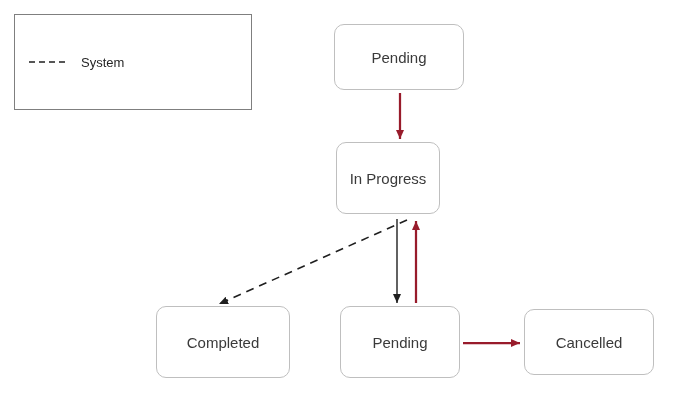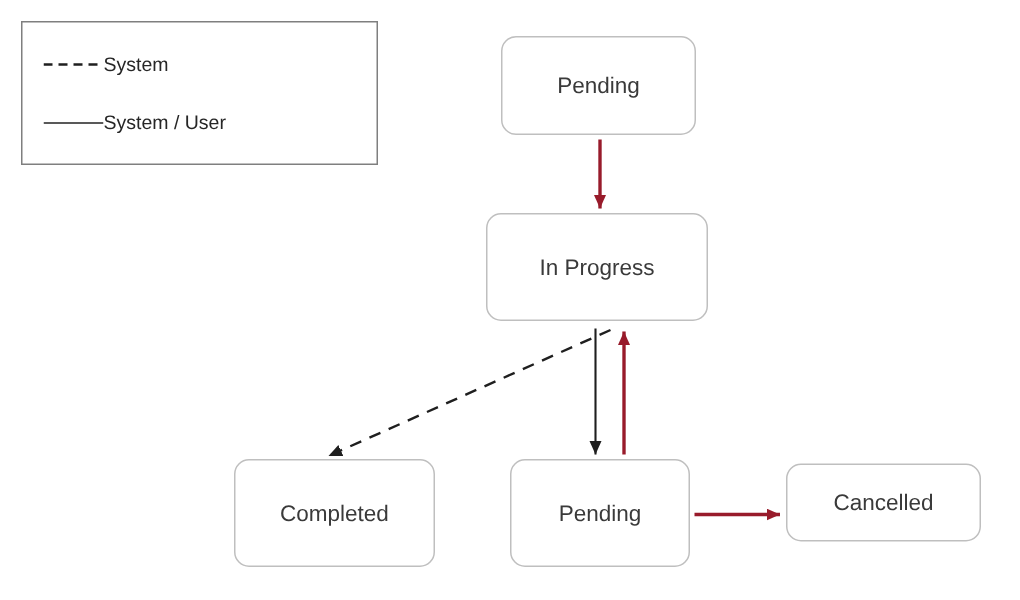--- a/index.html
+++ b/index.html
@@ -18,34 +18,34 @@
     position: absolute;
     box-sizing: border-box;
     background: #ffffff;
     border: 1.5px solid #bfbfbf;
     border-radius: 10px;
     display: flex; align-items: center; justify-content: center;
     font-size: 15px;
     color: #3a3a3a;
   }
   .node-pending   { left: 334px; top: 24px;  width: 130px; height: 66px; }
-  .node-inprog    { left: 324px; top: 142px; width: 148px; height: 72px; }
+  .node-inprog    { left: 336px; top: 142px; width: 104px; height: 72px; }
   .node-completed { left: 156px; top: 306px; width: 134px; height: 72px; text-align: center; }
   .node-stopped   { left: 340px; top: 306px; width: 120px; height: 72px; }
-  .node-cancelled { left: 524px; top: 309px; width: 130px; height: 52px; }
+  .node-cancelled { left: 524px; top: 309px; width: 130px; height: 66px; }
   .legend {
     position: absolute; left: 14px; top: 14px;
     width: 238px; height: 96px;
     box-sizing: border-box;
     background: #ffffff;
     border: 1px solid #7f7f7f;
     padding: 8px 8px 8px 14px;
     display: flex; flex-direction: column; justify-content: space-around;
   }
-  .legend-row { display: flex; align-items: center; height: 22px; }
+  .legend-row { display: flex; align-items: center; gap: 12px; height: 22px; }
   .legend-swatch { width: 40px; flex: 0 0 40px; display: flex; align-items: center; }
   .legend-label { font-size: 13px; color: #262626; white-space: nowrap; }
 </style>
 </head>
 <body>
 
 <svg class="arrow-layer" viewBox="0 0 680 400">
   <defs>
     <marker id="head-red" markerWidth="12" markerHeight="12" refX="9" refY="4" orient="auto" markerUnits="userSpaceOnUse">
       <path d="M0,0 L9,4 L0,8 z" fill="#981B2B"></path>
@@ -63,28 +63,20 @@
 
 <div class="legend">
   <div class="legend-row">
     <span class="legend-swatch">
       <svg width="40" height="6" viewBox="0 0 40 6">
         <line x1="0" y1="3" x2="40" y2="3" stroke-width="1.6" stroke-dasharray="6,4" stroke="#1f1f1f"></line>
       </svg>
     </span>
     <span class="legend-label">System</span>
   </div>
-  <div class="legend-row">
-    <span class="legend-swatch">
-      <svg width="40" height="6" viewBox="0 0 40 6">
-        <line x1="0" y1="3" x2="40" y2="3" stroke-width="1.2" stroke="#595959"></line>
-      </svg>
-    </span>
-    <span class="legend-label">System / User</span>
-  </div>
 </div>
 
 <div class="node node-pending">
   <span>Pending</span>
 </div>
 <div class="node node-inprog">
   <span>In Progress</span>
 </div>
 <div class="node node-completed">
   <span>Completed</span>

